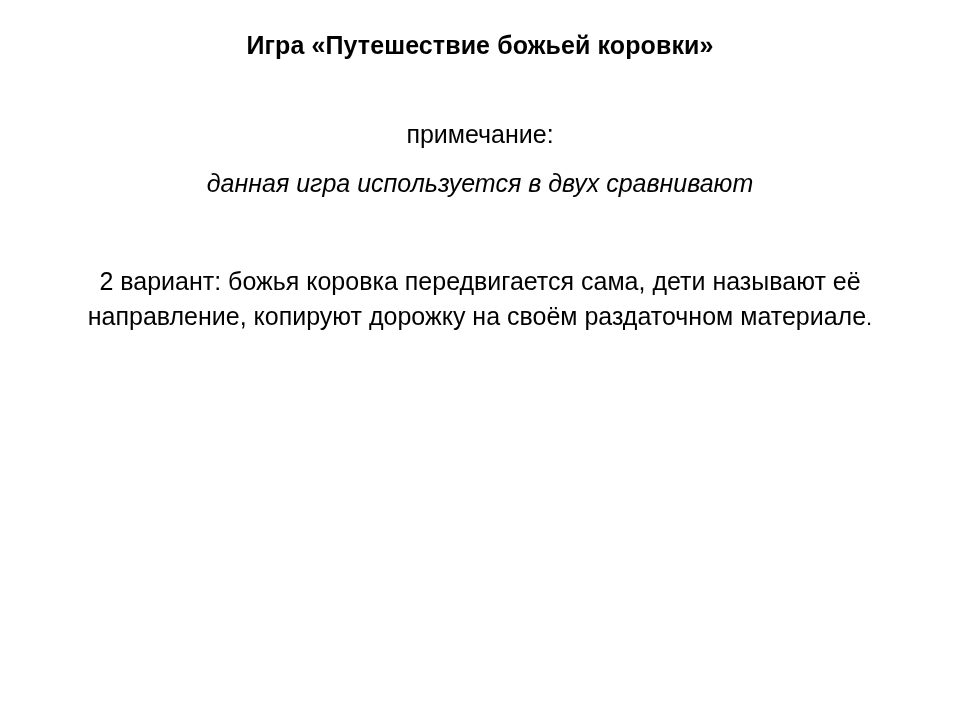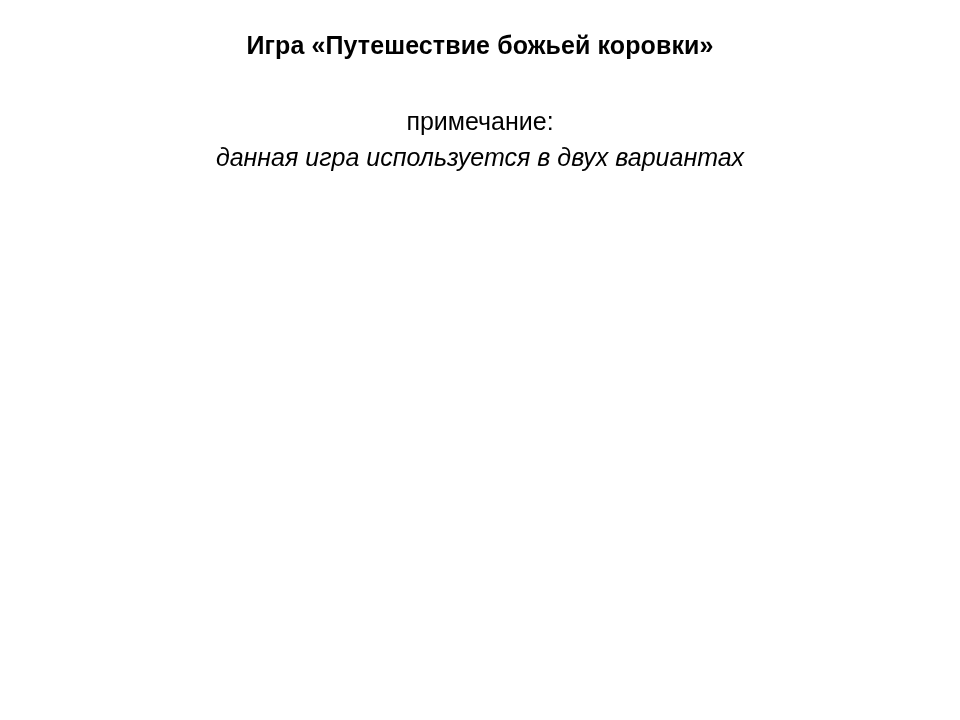--- a/index.html
+++ b/index.html
@@ -35,21 +35,21 @@
   .body-block {
     position: absolute;
     top: 104px;
     left: 60px;
     width: 840px;
     text-align: center;
   }
   .para {
     font-size: 25px;
     line-height: 1.43;
-    margin: 0;
+    margin: 13px;
   }
   .para.italic {
     font-style: italic;
   }
   .spacer-line {
     height: 36px;
   }
   .tail-dot {
     font-size: 22px;
   }
@@ -58,20 +58,21 @@
 <body>
 
 <div class="slide">
 
   <div class="slide-title">Игра «Путешествие божьей коровки»</div>
 
   <div class="body-block">
 
     <p class="para">примечание:</p>
 
-    <p class="para italic">данная игра используется в двух вариантах</p>
+    <p class="para italic">данная игра используется в двух сравнивают</p>
 
 
     <div class="spacer-line"></div>
 
+    <p class="para"><span>2 вариант: божья коровка передвигается сама, дети называют её направление, копируют дорожку на своём раздаточном материале</span><span class="tail-dot">.</span></p>
 
   </div>
 </div>
 
 </body></html>

